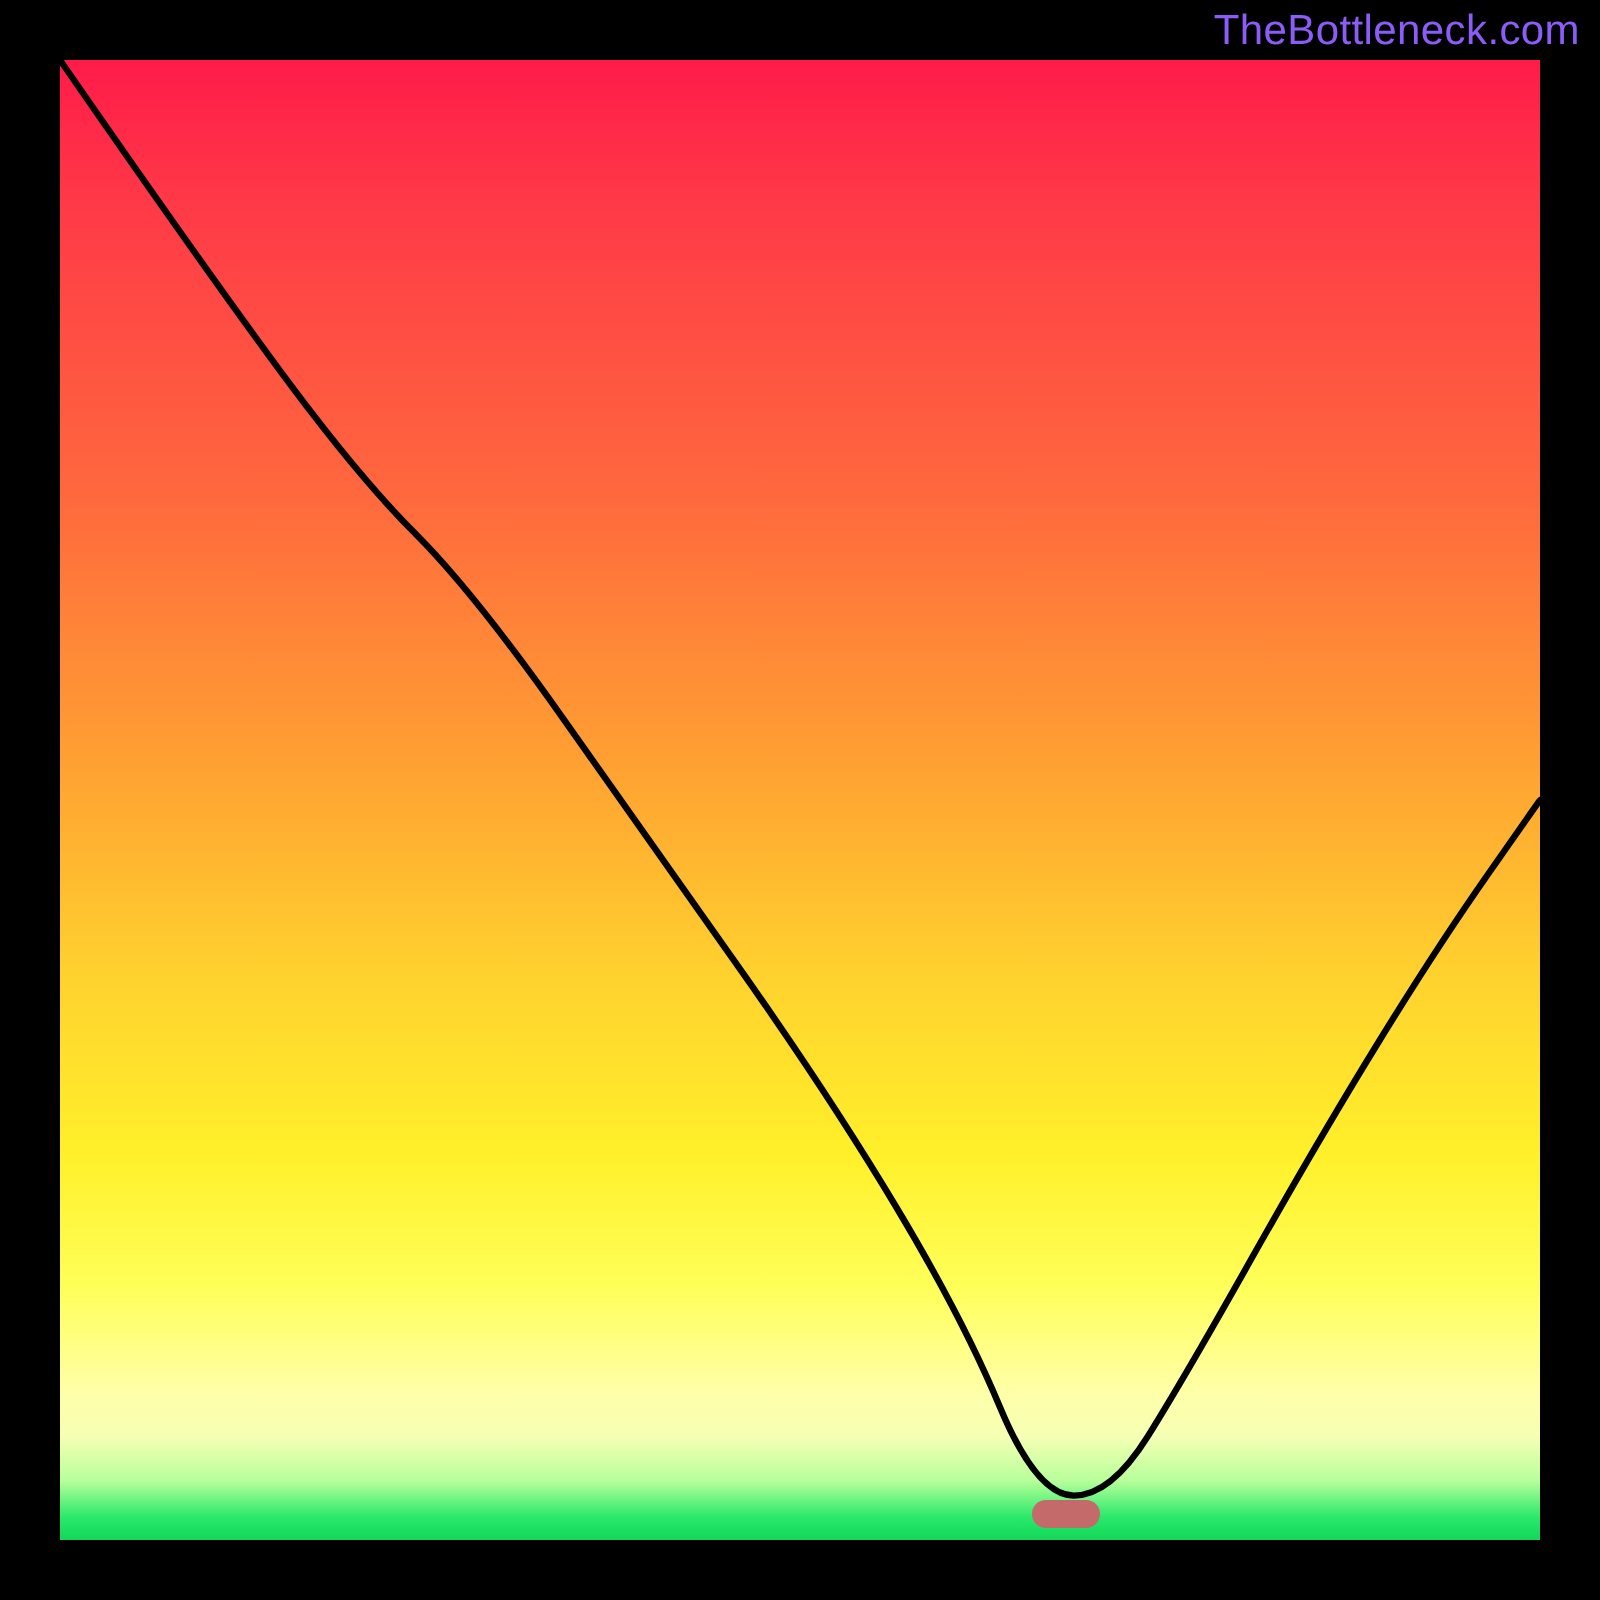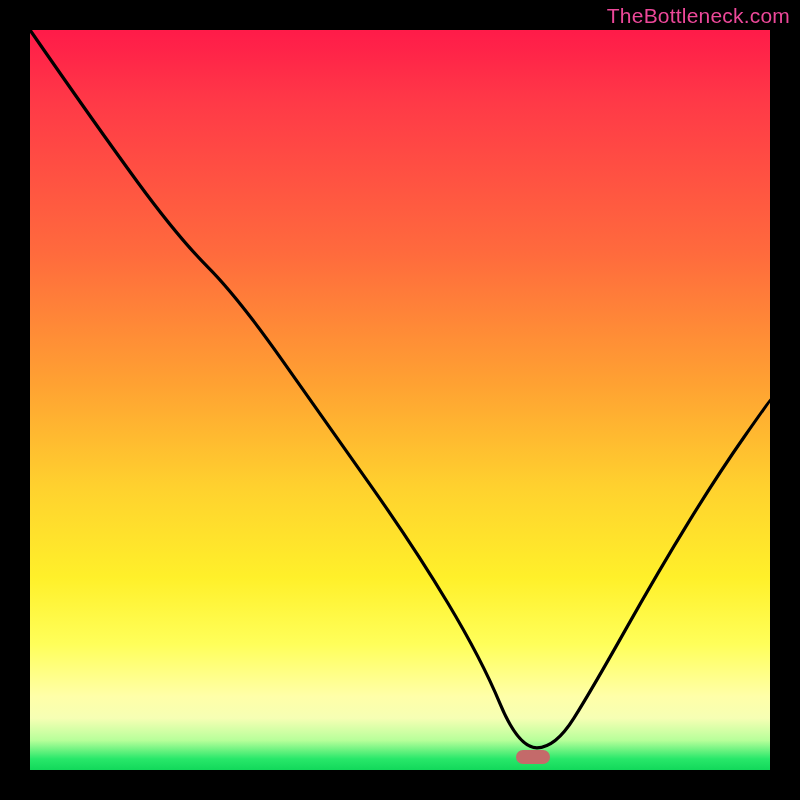--- a/index.html
+++ b/index.html
@@ -39,21 +39,21 @@
       #f6ffb4 93%,
       #b7ff9a 96%,
       #28e86a 98.5%,
       #12d85a 100%
     );
   }
   .watermark {
     position: absolute;
     top: 4px;
     right: 10px;
-    color: #ec4899;
+    color: #8b5cf6;
     font-size: 21px;
     letter-spacing: 0.2px;
     font-weight: 400;
     user-select: none;
   }
   svg.curve {
     position: absolute;
     left: 0;
     top: 0;
     width: 740px;

